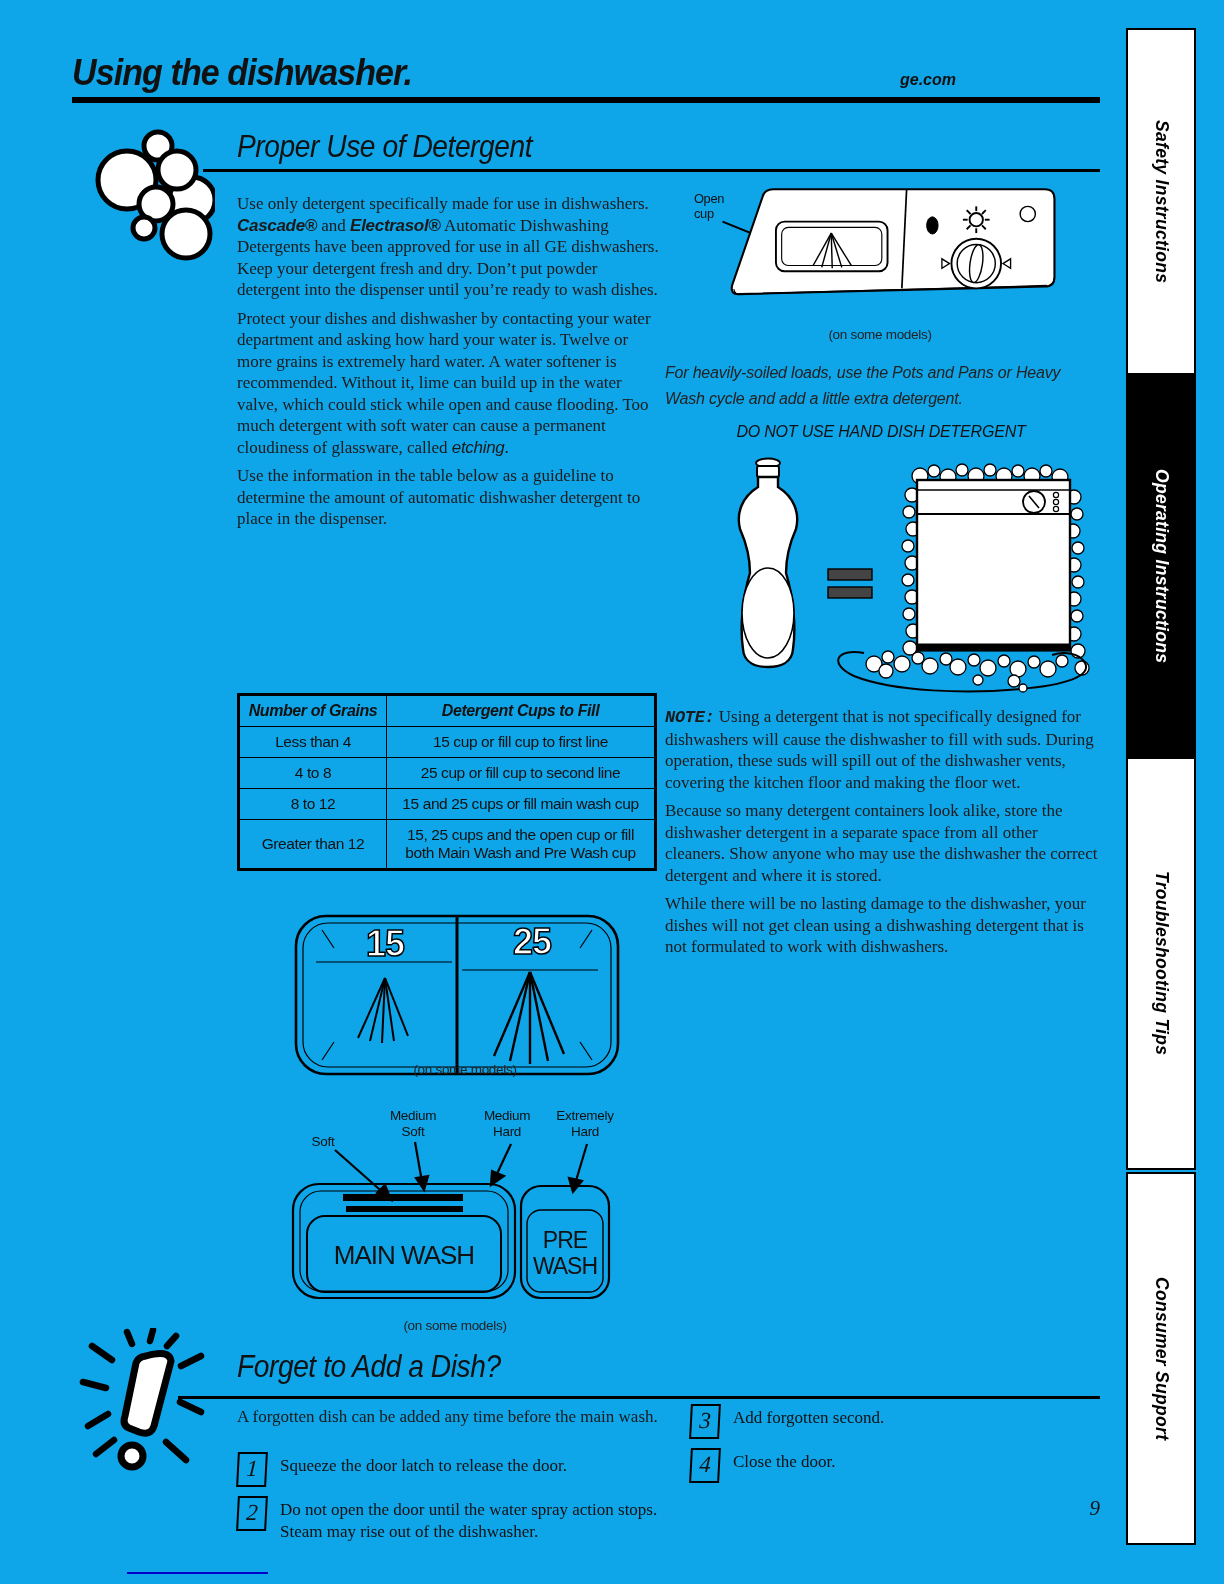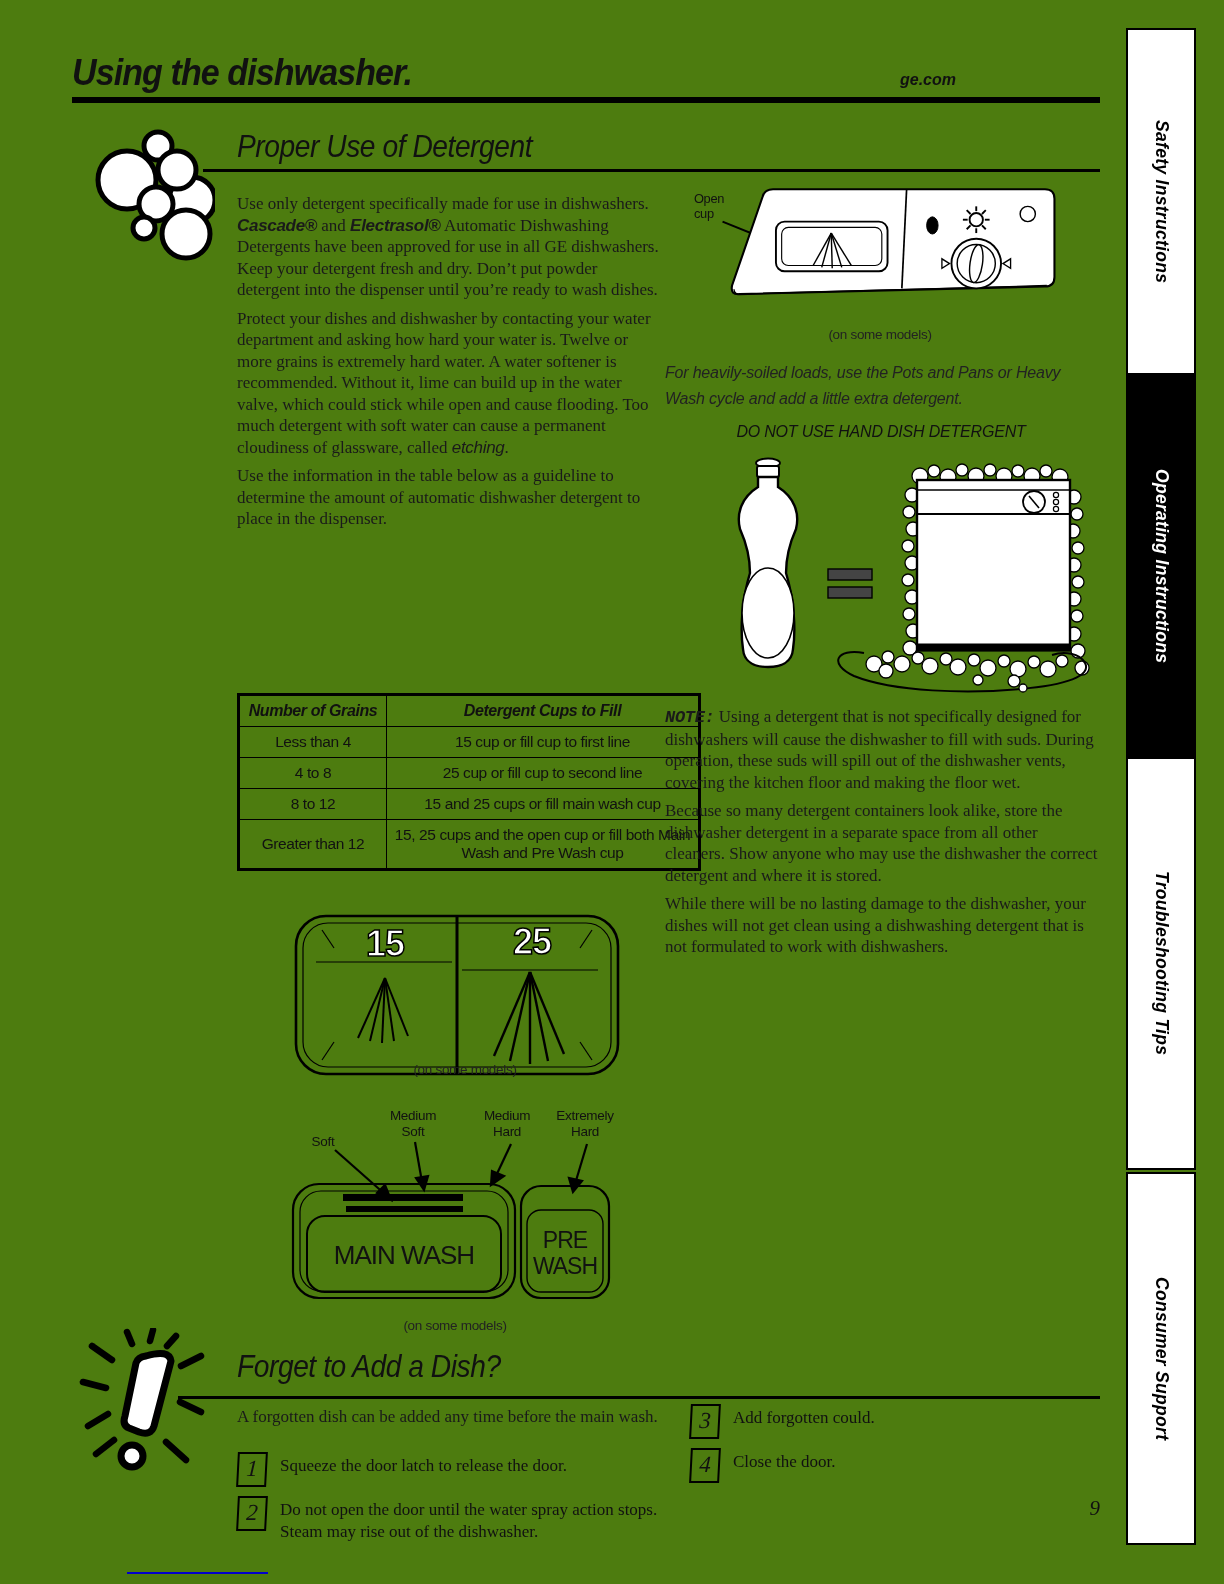--- a/index.html
+++ b/index.html
@@ -1,16 +1,16 @@
 <!DOCTYPE html>
 <html><head>
 <meta charset="utf-8">
 <style>
   html,body{margin:0;padding:0;background:#fff;}
-  #page{position:relative;width:1224px;height:1584px;background:#4d7c0f;color:#111;overflow:hidden;
+  #page{position:relative;width:1224px;height:1584px;background:#0ea5e9;color:#111;overflow:hidden;
         font-family:"Liberation Serif", serif;}
   .abs{position:absolute;}
   
   .doc-title{font-family:"Liberation Sans", sans-serif;font-style:italic;font-weight:bold;
              font-size:37px;letter-spacing:-1px;transform:scaleX(.92);transform-origin:left top;white-space:nowrap;}
   .site{font-family:"Liberation Sans", sans-serif;font-style:italic;font-weight:bold;font-size:16px;}
   .rule{background:#000;}
   
   .sec-heading{font-family:"Liberation Sans", sans-serif;font-style:italic;font-weight:400;
                font-size:32px;letter-spacing:-.5px;transform:scaleX(.88);transform-origin:left top;white-space:nowrap;}
@@ -85,21 +85,21 @@
 
   <div class="abs sec-heading" style="left:237px;top:128px;">Proper Use of Detergent</div>
   <div class="abs rule" style="left:203px;top:169px;width:897px;height:3px;"></div>
 
   <div class="abs col" style="left:237px;top:193px;width:425px;">
     <p><span>Use only detergent specifically made for use in dishwashers. </span><span class="brand">Cascade®</span><span> and </span><span class="brand">Electrasol®</span><span> Automatic Dishwashing Detergents have been approved for use in all GE dishwashers. Keep your detergent fresh and dry. Don’t put powder detergent into the dispenser until you’re ready to wash dishes.</span></p>
     <p><span>Protect your dishes and dishwasher by contacting your water department and asking how hard your water is. Twelve or more grains is extremely hard water. A water softener is recommended. Without it, lime can build up in the water valve, which could stick while open and cause flooding. Too much detergent with soft water can cause a permanent cloudiness of glassware, called </span><span class="em-sans">etching</span><span>.</span></p>
     <p>Use the information in the table below as a guideline to determine the amount of automatic dishwasher detergent to place in the dispenser.</p>
   </div>
 
-  <table class="grains abs" style="left:237px;top:693px;width:464px;border-radius:31px;">
+  <table class="grains abs" style="left:237px;top:693px;width:420px;border-radius:31px;">
     <tbody>
         <tr>
       <th style="width:134px;">Number of Grains</th>
       <th>Detergent Cups to Fill</th>
     </tr>
     <tr>
           <td>Less than 4</td>
           <td>15 cup or fill cup to first line</td>
         </tr>
     <tr>
@@ -356,21 +356,21 @@
     </div>
     <div class="step">
       <div class="stepnum">2</div>
       <div class="steptext">Do not open the door until the water spray action stops. Steam may rise out of the dishwasher.</div>
     </div>
   </div>
 
   <div class="abs" style="left:690px;top:1404px;width:410px;">
     <div class="step">
       <div class="stepnum">3</div>
-      <div class="steptext">Add forgotten could.</div>
+      <div class="steptext">Add forgotten second.</div>
     </div>
     <div class="step">
       <div class="stepnum">4</div>
       <div class="steptext">Close the door.</div>
     </div>
   </div>
 
   <div class="abs pageno" style="left:1060px;top:1496px;width:40px;text-align:right;">9</div>
 
   <div class="bluelink" style="left:127px;top:1572px;width:141px;"></div>

